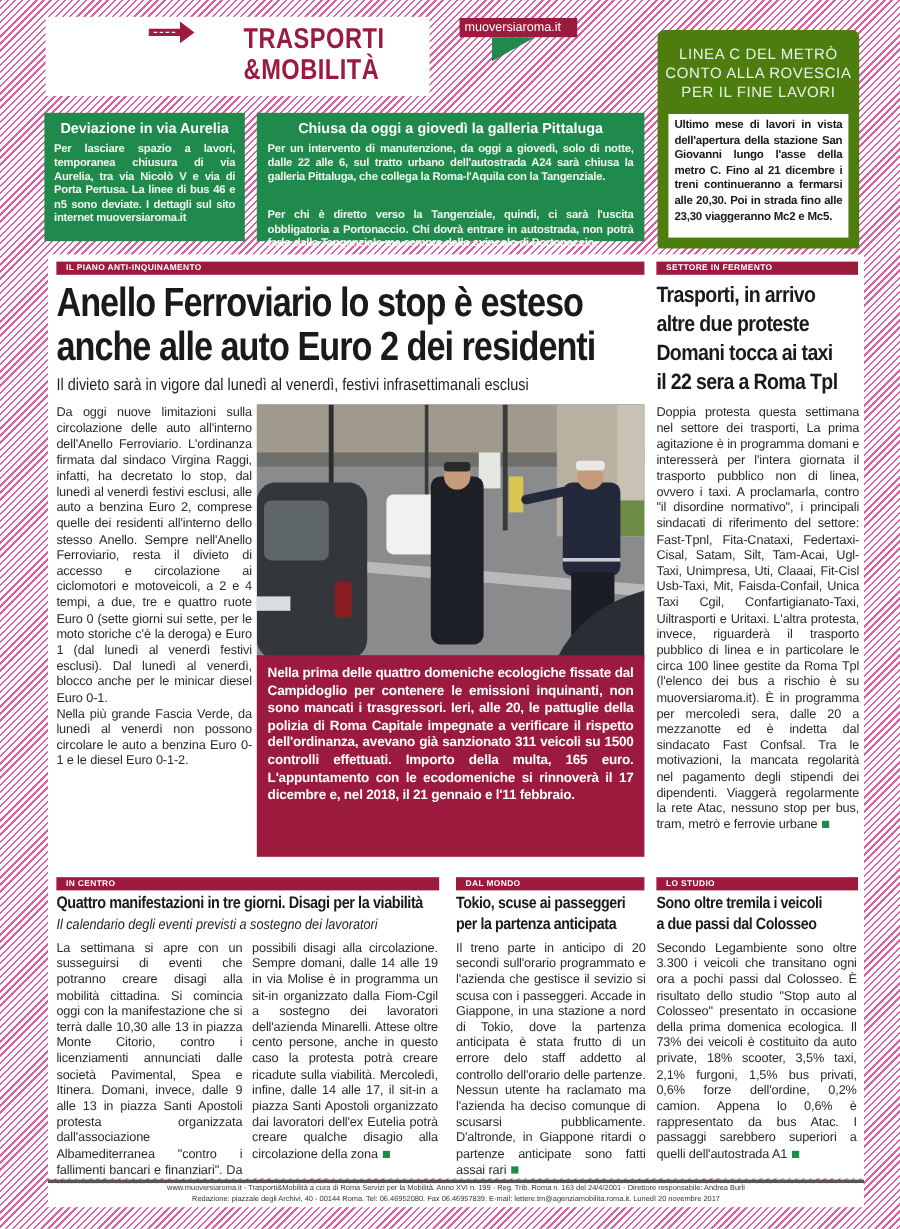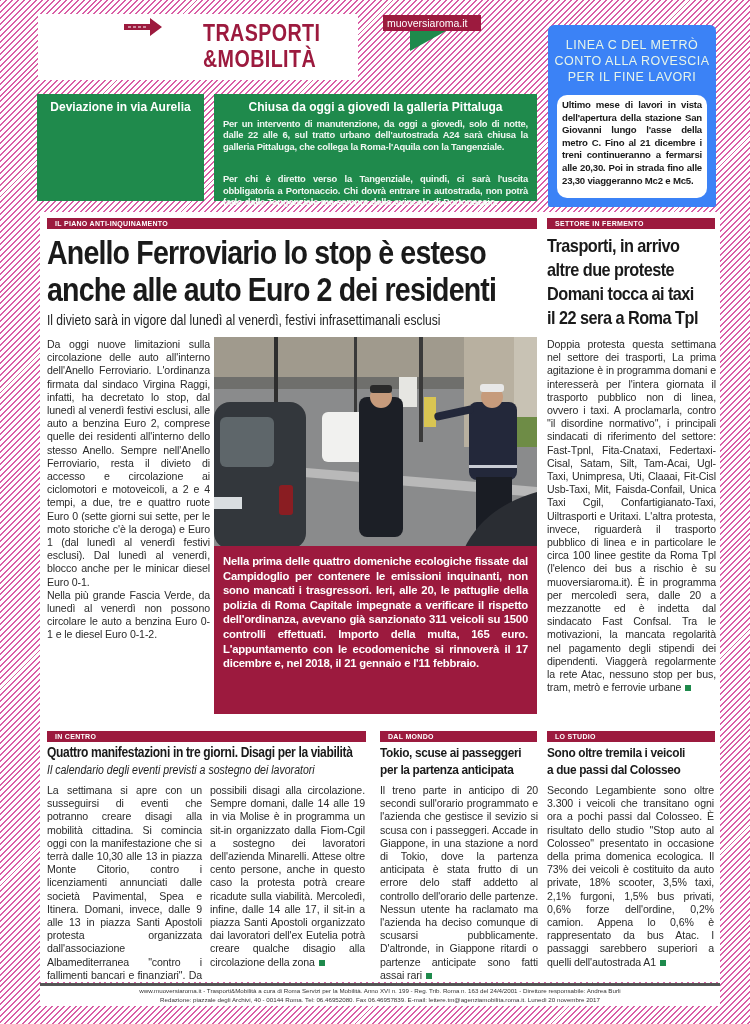--- a/index.html
+++ b/index.html
@@ -35,34 +35,33 @@
     background: #9c1a3e; color: #fff; font-size: 10.5px; line-height: 16px; padding-left: 4px;
   }
   #site-tag-fold {
     left: 410px; top: 31px; width: 0; height: 0;
     border-left: 36px solid #1f8a4c; border-bottom: 20px solid transparent;
   }
 
   
   #metro-sign {
     left: 548px; top: 25px; width: 168px; height: 182px;
-    background: #3b82f6; border-radius: 6px 6px 2px 2px;
+    background: #4d7c0f; border-radius: 6px 6px 2px 2px;
   }
   #metro-sign-title {
     position: absolute; left: 0; top: 12px; width: 100%;
     text-align: center; color: #e7f5ea;
     font-family: "Liberation Sans", sans-serif; font-size: 12.5px; line-height: 16px;
     letter-spacing: 0.5px;
   }
   #metro-sign-body {
     position: absolute; left: 9px; top: 70px; width: 150px; height: 103px;
     background: #fff; color: #1a1a1a; padding: 4px 5px;
     font-size: 9.6px; line-height: 12.6px; font-weight: bold; text-align: justify;
     letter-spacing: -0.2px;
-    border-radius: 10px;
   }
 
   
   .green-box { background: #1f8a4c; color: #fff; }
   #box-aurelia { left: 37px; top: 94px; width: 167px; height: 107px; padding: 6px 8px; }
   #box-pittaluga { left: 214px; top: 94px; width: 323px; height: 107px; padding: 6px 9px; }
   .green-title { font-weight: bold; font-size: 12px; line-height: 15px; text-align: center; margin-bottom: 3px; color: #fff; }
   .green-text { font-size: 9.4px; line-height: 11.4px; text-align: justify; font-weight: bold; color: #f0f7f1; letter-spacing: -0.2px; }
   .two-col { display: flex; gap: 21px; flex-direction: column; }
   .two-col > div { flex: 1; }
@@ -146,20 +145,21 @@
   <div id="metro-sign-title">
     <div>LINEA C DEL METRÒ</div>
     <div>CONTO ALLA ROVESCIA</div>
     <div>PER IL FINE LAVORI</div>
   </div>
   <div id="metro-sign-body">Ultimo mese di lavori in vista dell'apertura della stazione San Giovanni lungo l'asse della metro C. Fino al 21 dicembre i treni continueranno a fermarsi alle 20,30. Poi in strada fino alle 23,30 viaggeranno Mc2 e Mc5.</div>
 </div>
 
 <div id="box-aurelia" class="abs green-box">
   <div class="green-title">Deviazione in via Aurelia</div>
+  <div class="green-text">Per lasciare spazio a lavori, temporanea chiusura di via Aurelia, tra via Nicolò V e via di Porta Pertusa. La linee di bus 46 e n5 sono deviate. I dettagli sul sito internet muoversiaroma.it</div>
 </div>
 <div id="box-pittaluga" class="abs green-box">
   <div class="green-title">Chiusa da oggi a giovedì la galleria Pittaluga</div>
   <div class="two-col">
     <div class="green-text">Per un intervento di manutenzione, da oggi a giovedì, solo di notte, dalle 22 alle 6, sul tratto urbano dell'autostrada A24 sarà chiusa la galleria Pittaluga, che collega la Roma-l'Aquila con la Tangenziale.</div>
     <div class="green-text">Per chi è diretto verso la Tangenziale, quindi, ci sarà l'uscita obbligatoria a Portonaccio. Chi dovrà entrare in autostrada, non potrà farlo dalla Tangenziale ma sempre dallo svincolo di Portonaccio.</div>
   </div>
 </div>
 
 <div id="main-page" class="abs"></div>

